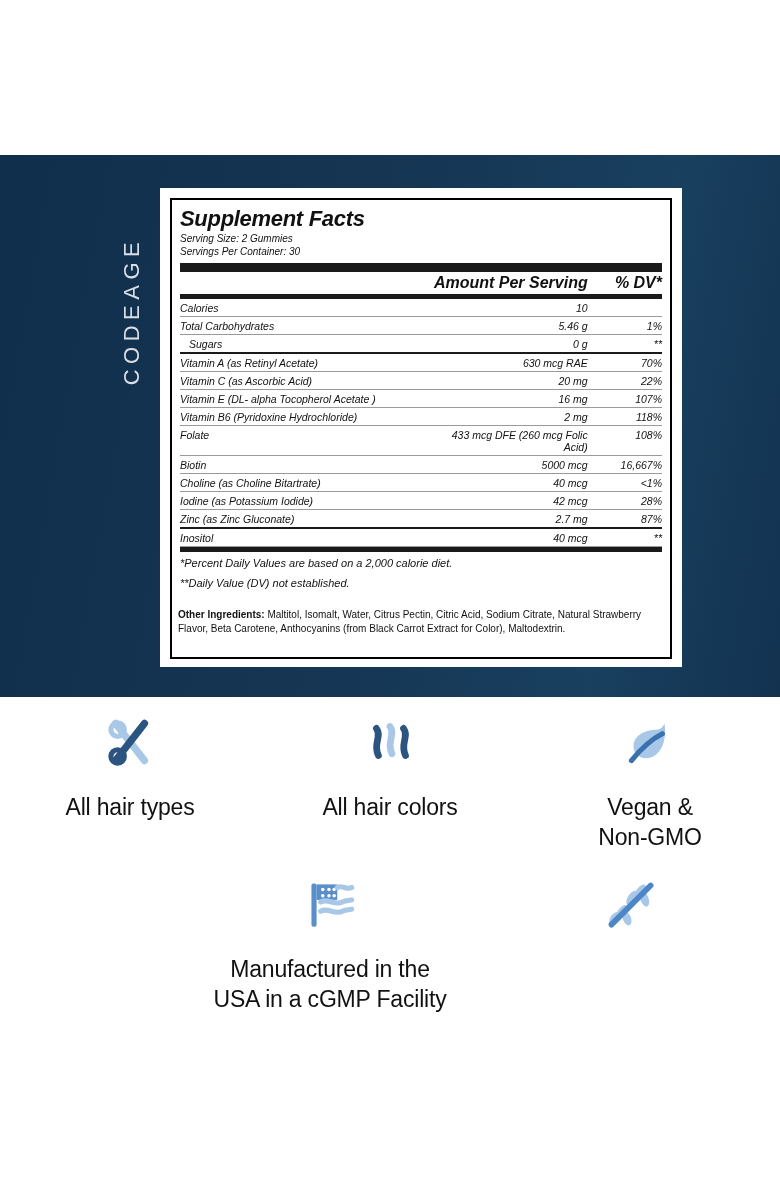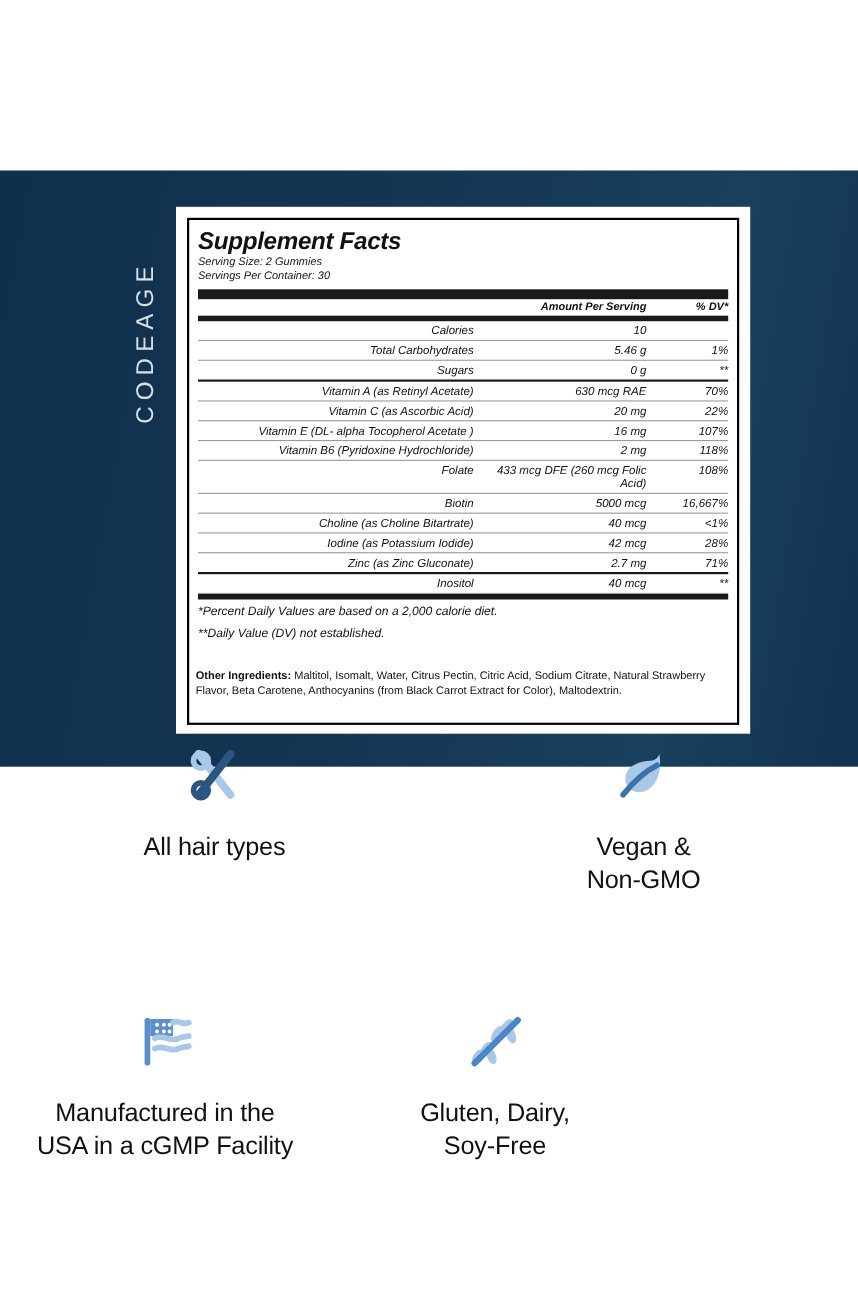--- a/index.html
+++ b/index.html
@@ -95,27 +95,27 @@
   .sf-table {
     width: 100%;
     border-collapse: collapse;
     font-size: 10.5px;
     table-layout: fixed;
   }
   .sf-table td, .sf-table th {
     padding: 2.5px 0 2.5px 0;
     vertical-align: baseline;
   }
-  .col-name  { width: 52%; text-align: right; margin-top: 32px; }
+  .col-name  { width: 52%; text-align: left; margin-top: 32px; }
   .col-amt   { width: 33%; text-align: right; padding-right: 2px !important; }
   .col-dv    { width: 15%; text-align: right; }
 
   .hdr-row th {
     font-weight: bold;
-    font-size: 10px;
+    font-size: 16px;
     padding-bottom: 2px !important;
   }
 
   .sf-table tr.nutrient td {
     border-bottom: 1px solid #9a9a9a;
   }
   .sf-table tr.heavy-bottom td { border-bottom: 2.5px solid #1a1a1a; }
   .indent { padding-left: 9px !important; }
 
   .sf-foot {
@@ -128,31 +128,31 @@
     line-height: 1.35;
     margin-top: 7px;
     padding-top: 5px;
   }
   .sf-other b { font-weight: bold; }
 
   
   .features-top {
     position: absolute;
     left: 0;
-    top: 668px;
+    top: 706px;
     width: 780px;
     display: flex;
   }
   .features-bottom {
     position: absolute;
     left: 0;
-    top: 910px;
+    top: 868px;
     width: 780px;
     display: flex;
-    justify-content: flex-start;
+    justify-content: flex-end;
   }
   .feature {
     flex: 1;
     display: flex;
     flex-direction: column;
     align-items: center;
     text-align: center;
   }
   .features-bottom .feature { flex: 0 0 300px; }
 
@@ -264,21 +264,21 @@
             <td class="col-dv">&lt;1%</td>
           </tr>
           <tr class="nutrient">
             <td class="col-name">Iodine (as Potassium Iodide)</td>
             <td class="col-amt">42 mcg</td>
             <td class="col-dv">28%</td>
           </tr>
           <tr class="nutrient heavy-bottom">
             <td class="col-name">Zinc (as Zinc Gluconate)</td>
             <td class="col-amt">2.7 mg</td>
-            <td class="col-dv">71%</td>
+            <td class="col-dv">87%</td>
           </tr>
           <tr class="nutrient">
             <td class="col-name">Inositol</td>
             <td class="col-amt">40 mcg</td>
             <td class="col-dv">**</td>
           </tr>
         </tbody>
     </table>
 
     <div class="rule-med"></div>
@@ -301,20 +301,32 @@
           <path d="M18 14 L46 50" stroke="#a9c8e8" stroke-width="7"></path>
           <circle cx="20" cy="20" r="6.5" stroke="#a9c8e8" stroke-width="5"></circle>
           <path d="M46 14 L18 50" stroke="#2b5580" stroke-width="7"></path>
           <circle cx="20" cy="46" r="6.5" stroke="#2b5580" stroke-width="5"></circle>
         </g>
       </svg>
     </div>
     <div class="flabel">All hair types</div>
   </div>
 
+  <div class="feature">
+    <div class="ficon">
+      <svg width="62" height="62" viewBox="0 0 64 64">
+        <g fill="none" stroke-width="7" stroke-linecap="round">
+          <path d="M18 18 C24 26 14 34 20 46" stroke="#2b5580"></path>
+          <path d="M32 16 C38 24 28 32 34 44" stroke="#a9c8e8"></path>
+          <path d="M46 18 C52 26 42 34 48 46" stroke="#2b5580"></path>
+        </g>
+      </svg>
+    </div>
+    <div class="flabel">All hair colors</div>
+  </div>
 
   <div class="feature">
     <div class="ficon">
       <svg width="66" height="66" viewBox="0 0 64 64">
         <path d="M46 14 C46 14 50 34 38 44 C28 52 16 46 16 36 C16 24 30 20 38 20 C44 20 46 14 46 14 Z" fill="#a9c8e8"></path>
         <path d="M14 50 C22 40 32 30 44 24" fill="none" stroke="#3a72b0" stroke-width="5" stroke-linecap="round"></path>
       </svg>
     </div>
     <div class="flabel"><span>Vegan &amp;</span><br><span>Non-GMO</span></div>
   </div>
@@ -353,15 +365,14 @@
           <ellipse cx="34" cy="26" rx="4" ry="8" transform="rotate(35 34 26)"></ellipse>
           <ellipse cx="46" cy="27" rx="4" ry="8" transform="rotate(-20 46 27)"></ellipse>
           <ellipse cx="24" cy="40" rx="4" ry="8" transform="rotate(35 24 40)"></ellipse>
           <ellipse cx="17" cy="46" rx="4" ry="7" transform="rotate(35 17 46)"></ellipse>
           <ellipse cx="29" cy="46" rx="4" ry="7" transform="rotate(-20 29 46)"></ellipse>
           <path d="M20 46 C28 38 38 28 46 20" fill="none" stroke="#a9c8e8" stroke-width="4" stroke-linecap="round"></path>
         </g>
         <path d="M14 52 L52 14" fill="none" stroke="#4c86c6" stroke-width="5.5" stroke-linecap="round"></path>
       </svg>
     </div>
-    <div class="flabel"><span>Gluten, Dairy,</span><br><span>Soy-Free</span></div>
   </div>
 </div>
 
 </body></html>

